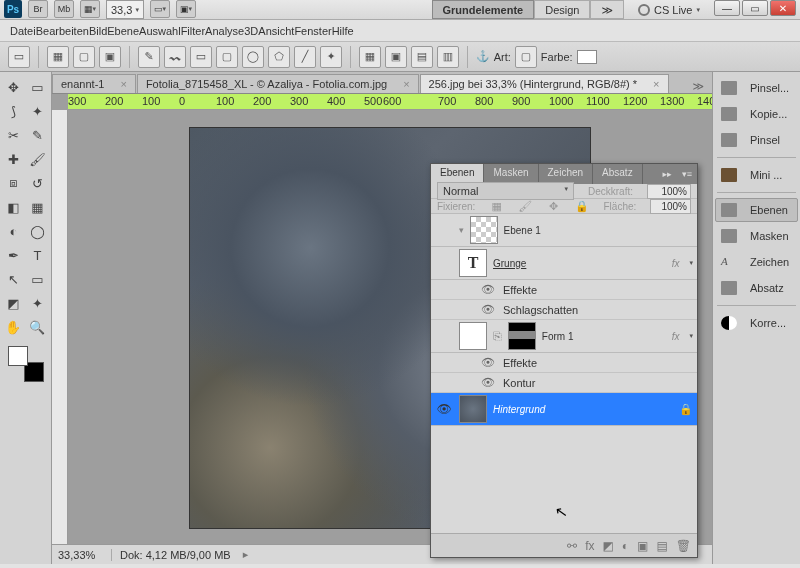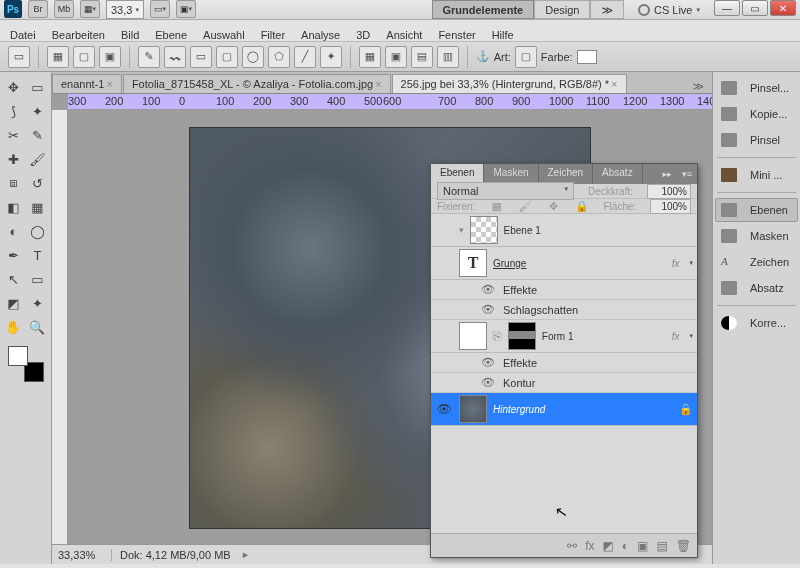--- a/index.html
+++ b/index.html
@@ -10,39 +10,39 @@
 .zoom-combo{display:flex;align-items:center;border:1px solid #999;background:#f0f0f0;padding:1px 4px;gap:3px}
 .tri{font-size:7px;color:#555}
 .seg{display:flex;margin-left:auto}
 .seg-btn{padding:3px 10px;border:1px solid #aaa;background:#d8d8d8}
 .seg-btn.active{background:#bcbcbc;font-weight:bold;border-color:#888}
 .cslive{display:flex;align-items:center;gap:4px;margin:0 8px}
 .cs-circ{width:12px;height:12px;border:2px solid #777;border-radius:50%}
 .winbtns{display:flex;gap:2px}
 .winb{width:26px;height:16px;border:1px solid #888;background:linear-gradient(#f4f4f4,#d4d4d4);display:flex;align-items:center;justify-content:center;font-size:10px;border-radius:2px}
 .winb.close{background:linear-gradient(#f0726c,#c94236);color:#fff}
-.menubar{height:22px;background:#e3e3e3;display:flex;align-items:flex-end;padding:0 10px;gap:16px;border-bottom:1px solid #bbb}
+.menubar{height:22px;background:#e3e3e3;display:flex;align-items:center;padding:0 10px;gap:0;border-bottom:1px solid #bbb}
 .menubar span{cursor:default}
 .optbar{height:30px;background:linear-gradient(#dcdcdc,#cecece);border-bottom:1px solid #999;display:flex;align-items:center;padding:0 8px;gap:4px}
 .opt-ico{width:22px;height:22px;border:1px solid #999;background:#e8e8e8;border-radius:2px;display:flex;align-items:center;justify-content:center;font-size:11px;color:#555}
 .sep{width:1px;height:22px;background:#aaa;margin:0 4px}
 .swatch{width:20px;height:14px;border:1px solid #888;background:#fff}
 .main{display:flex;height:492px}
 .toolbox{width:52px;background:#d4d4d4;border-right:1px solid #999;padding:4px 2px;display:flex;flex-direction:column;align-items:center}
 .tool-grid{display:grid;grid-template-columns:22px 22px;gap:2px}
 .tool{width:22px;height:22px;border:1px solid transparent;display:flex;align-items:center;justify-content:center;font-size:13px;color:#444;border-radius:2px}
 .fgbg{position:relative;width:36px;height:36px;margin-top:8px}
 .fg{position:absolute;width:20px;height:20px;background:#fff;border:1px solid #555;top:0;left:0}
 .bg{position:absolute;width:20px;height:20px;background:#000;border:1px solid #555;bottom:0;right:0}
 .docarea{flex:1;display:flex;flex-direction:column;background:#9e9e9e;position:relative}
 .tabs{height:22px;background:#bfbfbf;display:flex;align-items:flex-end;border-bottom:1px solid #888}
-.tab{padding:3px 8px;background:#c8c8c8;border:1px solid #999;border-bottom:none;margin-right:1px;font-size:10px;display:flex;align-items:center;gap:2px;white-space:nowrap}
+.tab{padding:3px 8px;background:#c8c8c8;border:1px solid #999;border-bottom:none;margin-right:1px;font-size:10px;display:flex;align-items:center;gap:16px;white-space:nowrap}
 .tab.active{background:#e4e4e4}
 .tab .x{color:#888}
-.ruler-h{height:16px;background:#c4b5fd;border-bottom:1px solid #999;position:relative;overflow:hidden;font-size:8px;color:#555;margin-left:16px}
+.ruler-h{height:16px;background:#bef264;border-bottom:1px solid #999;position:relative;overflow:hidden;font-size:8px;color:#555;margin-left:16px}
 .ruler-h span{position:absolute;top:1px}
 .canvas-wrap{flex:1;display:flex}
 .ruler-v{width:16px;background:#e8e8e8;border-right:1px solid #999}
 .canvas{flex:1;background:#9e9e9e;display:flex;justify-content:center;padding-top:18px}
 .image{width:400px;height:400px;background:
  radial-gradient(circle at 30% 30%,#6a7582 0%,#4a5461 20%,transparent 40%),
  radial-gradient(circle at 70% 60%,#7d8591 0%,#555d68 25%,transparent 45%),
  radial-gradient(circle at 20% 80%,#8a8270 0%,#5c5a4f 20%,transparent 40%),
  linear-gradient(135deg,#4e5863,#5d6570,#4a525c,#636a74);
  box-shadow:0 0 0 1px #333}

